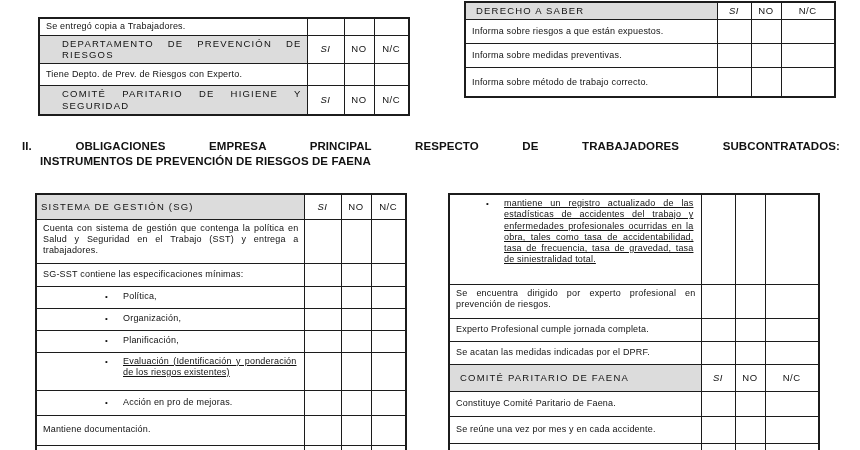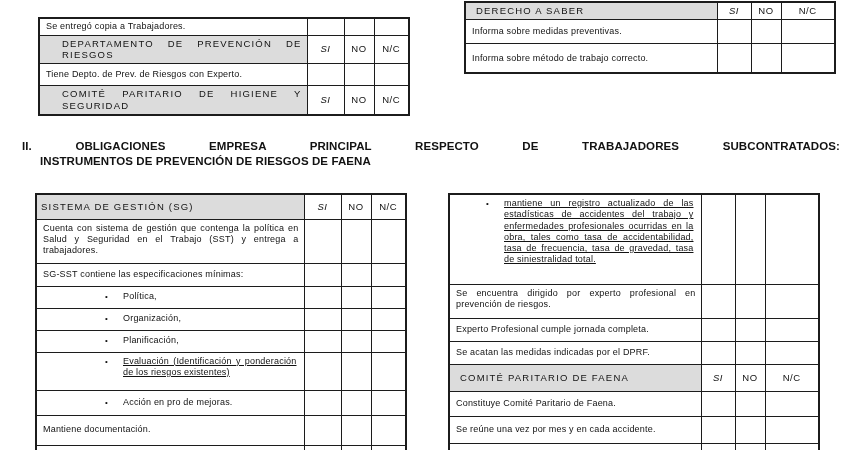--- a/index.html
+++ b/index.html
@@ -100,20 +100,26 @@
           <col style="width:54px">
         </colgroup>
       <tbody>
           <tr style="height:17px">
         <td class="hl">DERECHO A SABER</td>
         <td class="mark si">SI</td>
         <td class="mark">NO</td>
         <td class="mark">N/C</td>
       </tr>
       <tr style="height:24px">
+        <td>Informa sobre riesgos a que están expuestos.</td>
+        <td class="mark"></td>
+        <td class="mark"></td>
+        <td class="mark"></td>
+      </tr>
+      <tr style="height:24px">
         <td>Informa sobre medidas preventivas.</td>
         <td class="mark"></td>
         <td class="mark"></td>
         <td class="mark"></td>
       </tr>
       <tr style="height:30px">
         <td>Informa sobre método de trabajo correcto.</td>
         <td class="mark"></td>
         <td class="mark"></td>
         <td class="mark"></td>

